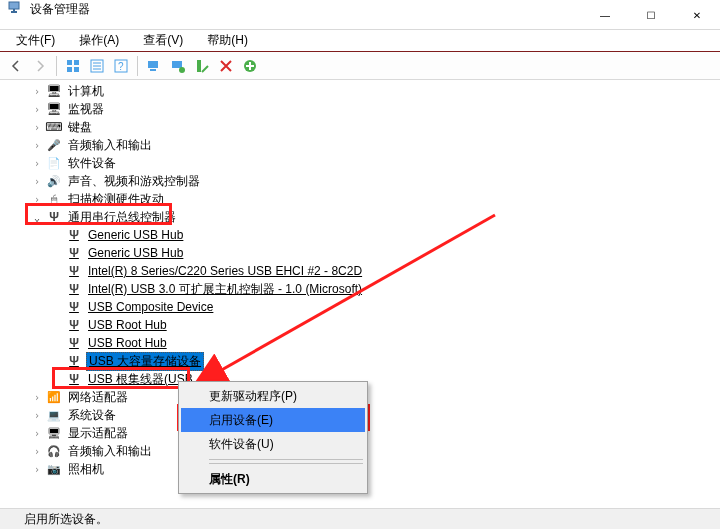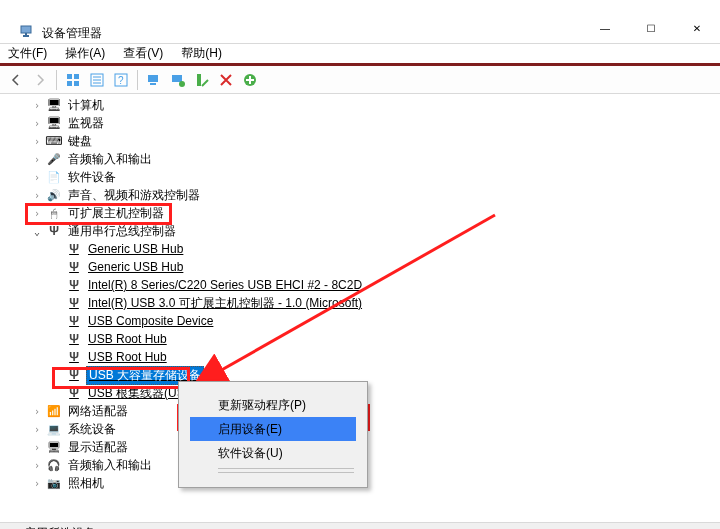--- a/index.html
+++ b/index.html
@@ -7,43 +7,43 @@
     font-family: "Microsoft YaHei", "Segoe UI", Tahoma, sans-serif;
     font-size: 12px;
     background: #fff;
     width: 720px;
     height: 529px;
     overflow: hidden;
     position: relative;
     color: #000;
   }
   .titlebar {
-    height: 44px;
+    height: 30px;
     display: flex;
-    align-items: flex-end;
+    align-items: flex-start;
     justify-content: space-between;
     border-bottom: 1px solid #d9d9d9;
-    padding-left: 20px;
+    padding-left: 8px;
   }
   .titlebar-left { display: flex; align-items: center; gap: 6px; }
   .titlebar-title { font-size: 12px; }
   .titlebar-buttons { display: flex; }
   .tbtn {
     width: 46px; height: 30px;
     display: flex; align-items: center; justify-content: center;
     font-family: "Segoe MDL2 Assets", sans-serif;
     font-size: 10px;
   }
   .menubar {
     height: 22px;
     display: flex;
     align-items: center;
-    padding-left: 0;
-    gap: 2px;
-    border-bottom: 3px solid #7f1d1d;
+    padding-left: 8px;
+    gap: 8px;
+    border-bottom: 1px solid #7f1d1d;
   }
   .menu-item { padding: 2px 8px; }
   .toolbar {
     height: 28px;
     display: flex;
     align-items: center;
     gap: 0;
     padding-left: 4px;
     border-bottom: 1px solid #d9d9d9;
     background: #fdfdfd;
@@ -87,37 +87,37 @@
   .indent1 .expander{left:30px;}
   .row .icon {
     width:16px;height:16px;
     display:flex;align-items:center;justify-content:center;
     margin-right:4px;
     font-size:12px;
     flex-shrink:0;
   }
   .row .label { padding: 0 2px; }
   .row.selected .label{
-    background:#0078d7;color:#ffffff;
+    background:#0078d7;color:#000000;
     border:1px dotted #555;
   }
   .highlight-box {
     position:absolute;
     border:3px solid #ff1e1e;
     pointer-events:none;
   }
   
   .context-menu {
     position:absolute;
     top: 381px; left: 178px;
     width: 190px;
     background:#f0f0f0;
     border:1px solid #a0a0a0;
     box-shadow: 3px 3px 4px rgba(0,0,0,.25);
-    padding:11px;
+    padding:2px;
     z-index: 50;
   }
   .context-menu .mi{
     height:24px;
     display:flex;align-items:center;
     padding-left:28px;
     font-size:12px;
     position:relative;
   }
   .context-menu .mi.highlight{
@@ -268,21 +268,21 @@
       <span class="label">软件设备</span>
     </div>
   <div class="row indent1">
       <span class="expander chevron">›</span>
       <span class="icon snd-icon"></span>
       <span class="label">声音、视频和游戏控制器</span>
     </div>
   <div class="row indent1">
       <span class="expander chevron">›</span>
       <span class="icon mouse-icon"></span>
-      <span class="label">可扩展主机控制器</span>
+      <span class="label">扫描检测硬件改动</span>
     </div>
 
   <div class="row indent1">
       <span class="expander chevron" style="color:#333">⌄</span>
       <span class="icon usb-icon"></span>
       <span class="label">通用串行总线控制器</span>
     </div>
 
   <div class="row indent2">
       <span class="icon usb-icon"></span>
@@ -366,13 +366,16 @@
   </defs>
   <line x1="495" y1="215" x2="218" y2="372" stroke="#ff1e1e" stroke-width="3" marker-end="url(#arrhd)"></line>
 </svg>
 
 <div class="context-menu">
   <div class="mi">更新驱动程序(P)</div>
   <div class="mi highlight">启用设备(E)</div>
   <div class="mi">软件设备(U)</div>
   <div class="sep"></div>
   <div class="sep"></div>
+  <div class="mi">
+      <b>属性(R)</b>
+    </div>
 </div>
 
 </body></html>

